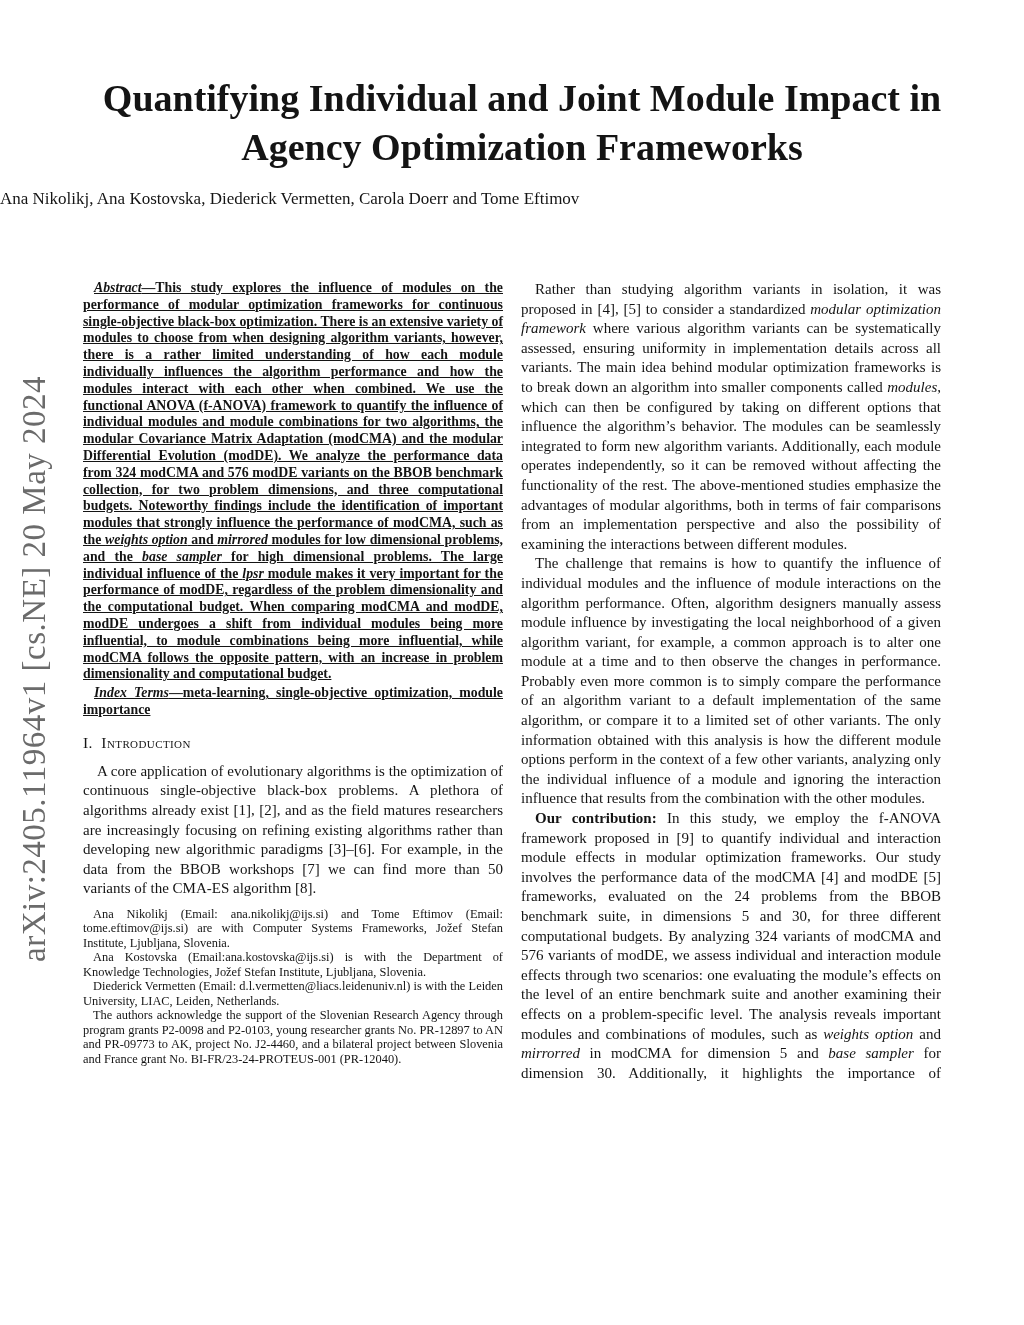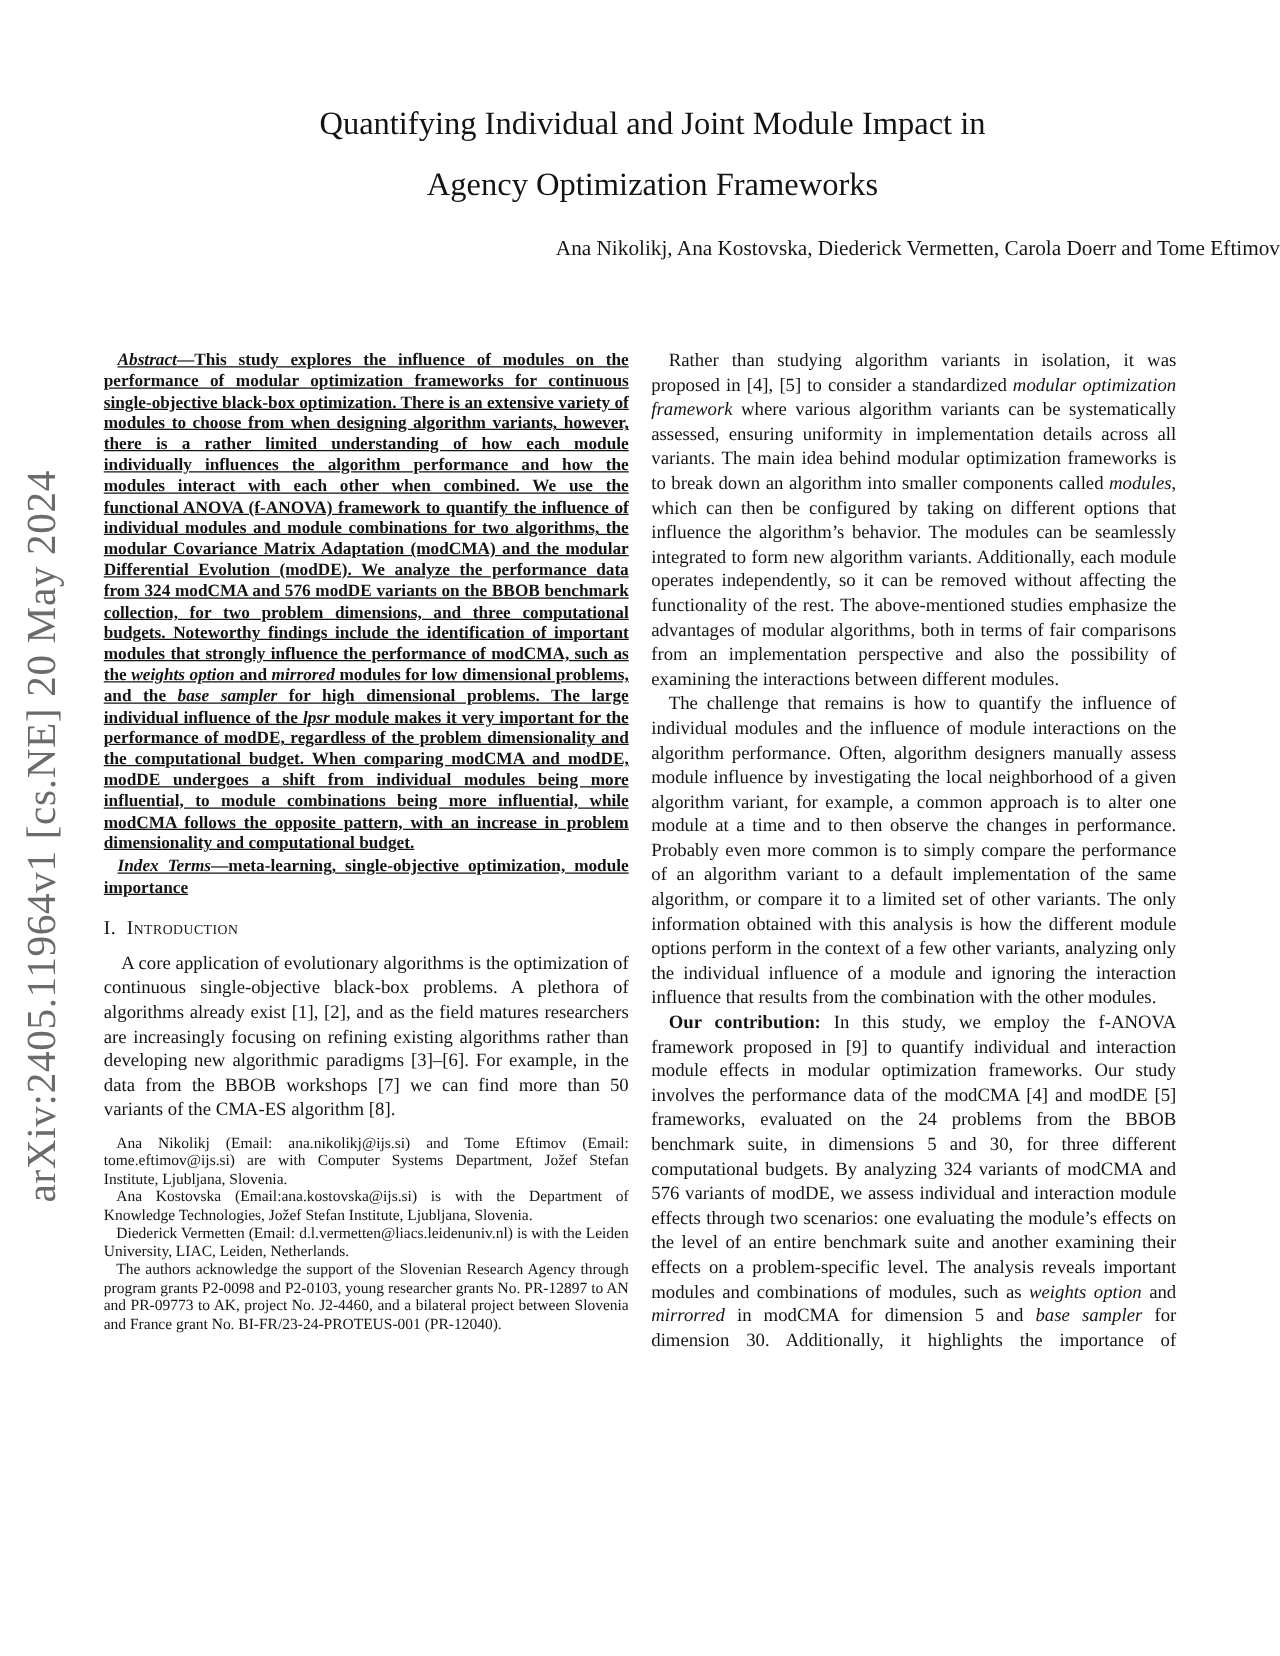--- a/index.html
+++ b/index.html
@@ -25,28 +25,28 @@
     white-space: nowrap;
     font-size: 33px;
     letter-spacing: 0.5px;
     color: #6b6b6b;
   }
   .title-block {
     padding-top: 74px;
     text-align: center;
   }
   .title-line {
-    font-size: 26px;
+    font-size: 38px;
     line-height: 49px;
-    font-weight: normal;
+    font-weight: bold;
     padding-left: 20px;
   }
   .authors-line {
     margin-top: 16px;
-    text-align: right;
+    text-align: left;
     font-size: 17px;
     line-height: 22px;
   }
   .columns {
     margin: 70px 81px 0 83px;
     display: flex;
     gap: 18px;
   }
   .col {
     width: 420px;
@@ -106,21 +106,21 @@
       <p class="abstract"><span class="it">Abstract</span><span>—This study explores the influence of modules on the performance of modular optimization frameworks for continuous single-objective black-box optimization. There is an extensive variety of modules to choose from when designing algorithm variants, however, there is a rather limited understanding of how each module individually influences the algorithm performance and how the modules interact with each other when combined. We use the functional ANOVA (f-ANOVA) framework to quantify the influence of individual modules and module combinations for two algorithms, the modular Covariance Matrix Adaptation (modCMA) and the modular Differential Evolution (modDE). We analyze the performance data from 324 modCMA and 576 modDE variants on the BBOB benchmark collection, for two problem dimensions, and three computational budgets. Noteworthy findings include the identification of important modules that strongly influence the performance of modCMA, such as the </span><span class="it">weights option</span><span> and </span><span class="it">mirrored</span><span> modules for low dimensional problems, and the </span><span class="it">base sampler</span><span> for high dimensional problems. The large individual influence of the </span><span class="it">lpsr</span><span> module makes it very important for the performance of modDE, regardless of the problem dimensionality and the computational budget. When comparing modCMA and modDE, modDE undergoes a shift from individual modules being more influential, to module combinations being more influential, while modCMA follows the opposite pattern, with an increase in problem dimensionality and computational budget.</span></p>
       <p class="index-terms"><span class="it">Index Terms</span><span>—meta-learning, single-objective optimization, module importance</span></p>
 
       <div class="section-heading">
         <span class="section-number">I.</span><span>Introduction</span>
       </div>
 
       <p class="body-par"><span>A core application of evolutionary algorithms is the optimization of continuous single-objective black-box problems. A plethora of algorithms already exist [1], [2], and as the field matures researchers are increasingly focusing on refining existing algorithms rather than developing new algorithmic paradigms [3]–[6]. For example, in the data from the BBOB workshops [7] we can find more than 50 variants of the CMA-ES algorithm [8].</span></p>
 
       <div class="footnotes">
-        <p class="footnote-par">Ana Nikolikj (Email: ana.nikolikj@ijs.si) and Tome Eftimov (Email: tome.eftimov@ijs.si) are with Computer Systems Department, Jožef Stefan Institute, Ljubljana, Slovenia.</p>
+        <p class="footnote-par">Ana Nikolikj (Email: ana.nikolikj@ijs.si) and Tome Eftimov (Email: tome.eftimov@ijs.si) are with Computer Systems Frameworks, Jožef Stefan Institute, Ljubljana, Slovenia.</p>
         <p class="footnote-par">Ana Kostovska (Email:ana.kostovska@ijs.si) is with the Department of Knowledge Technologies, Jožef Stefan Institute, Ljubljana, Slovenia.</p>
         <p class="footnote-par">Diederick Vermetten (Email: d.l.vermetten@liacs.leidenuniv.nl) is with the Leiden University, LIAC, Leiden, Netherlands.</p>
         <p class="footnote-par">The authors acknowledge the support of the Slovenian Research Agency through program grants P2-0098 and P2-0103, young researcher grants No. PR-12897 to AN and PR-09773 to AK, project No. J2-4460, and a bilateral project between Slovenia and France grant No. BI-FR/23-24-PROTEUS-001 (PR-12040).</p>
       </div>
     </div>
 
     <div class="col">
       <p class="body-par"><span>Rather than studying algorithm variants in isolation, it was proposed in [4], [5] to consider a standardized </span><span class="it">modular optimization framework</span><span> where various algorithm variants can be systematically assessed, ensuring uniformity in implementation details across all variants. The main idea behind modular optimization frameworks is to break down an algorithm into smaller components called </span><span class="it">modules</span><span>, which can then be configured by taking on different options that influence the algorithm’s behavior. The modules can be seamlessly integrated to form new algorithm variants. Additionally, each module operates independently, so it can be removed without affecting the functionality of the rest. The above-mentioned studies emphasize the advantages of modular algorithms, both in terms of fair comparisons from an implementation perspective and also the possibility of examining the interactions between different modules.</span></p>
       <p class="body-par"><span>The challenge that remains is how to quantify the influence of individual modules and the influence of module interactions on the algorithm performance. Often, algorithm designers manually assess module influence by investigating the local neighborhood of a given algorithm variant, for example, a common approach is to alter one module at a time and to then observe the changes in performance. Probably even more common is to simply compare the performance of an algorithm variant to a default implementation of the same algorithm, or compare it to a limited set of other variants. The only information obtained with this analysis is how the different module options perform in the context of a few other variants, analyzing only the individual influence of a module and ignoring the interaction influence that results from the combination with the other modules.</span></p>
       <p class="body-par cont-par"><span class="bd">Our contribution:</span><span> In this study, we employ the f-ANOVA framework proposed in [9] to quantify individual and interaction module effects in modular optimization frameworks. Our study involves the performance data of the modCMA [4] and modDE [5] frameworks, evaluated on the 24 problems from the BBOB benchmark suite, in dimensions 5 and 30, for three different computational budgets. By analyzing 324 variants of modCMA and 576 variants of modDE, we assess individual and interaction module effects through two scenarios: one evaluating the module’s effects on the level of an entire benchmark suite and another examining their effects on a problem-specific level. The analysis reveals important modules and combinations of modules, such as </span><span class="it">weights option</span><span> and </span><span class="it">mirrorred</span><span> in modCMA for dimension 5 and </span><span class="it">base sampler</span><span> for dimension 30. Additionally, it highlights the importance of</span></p>

